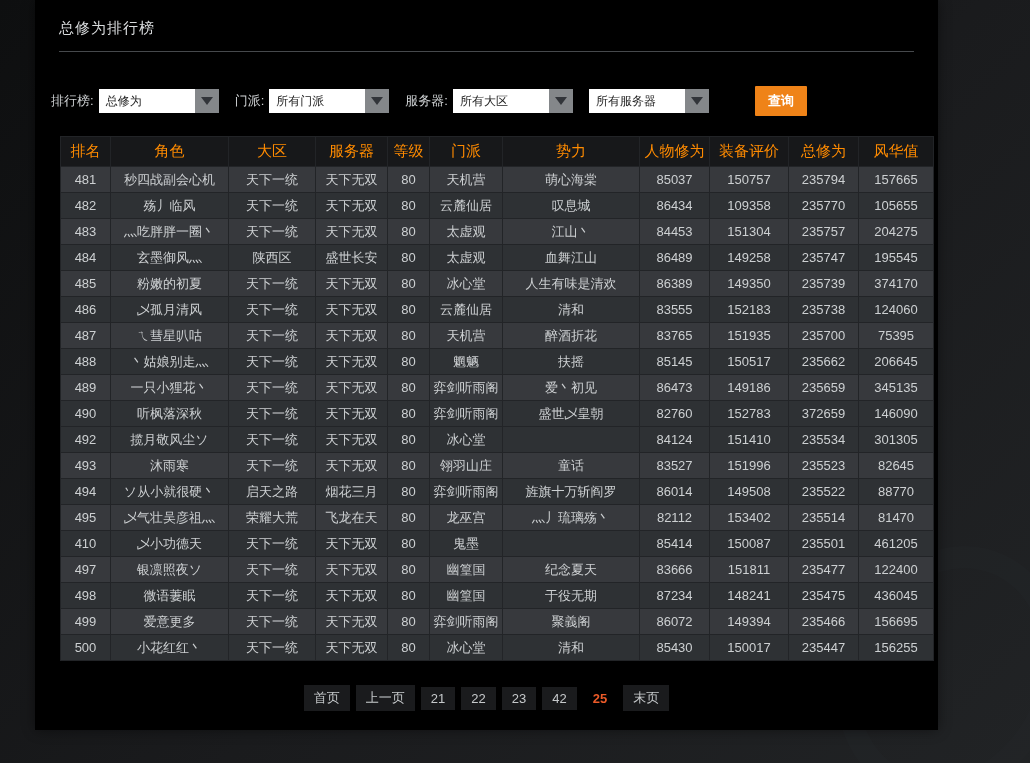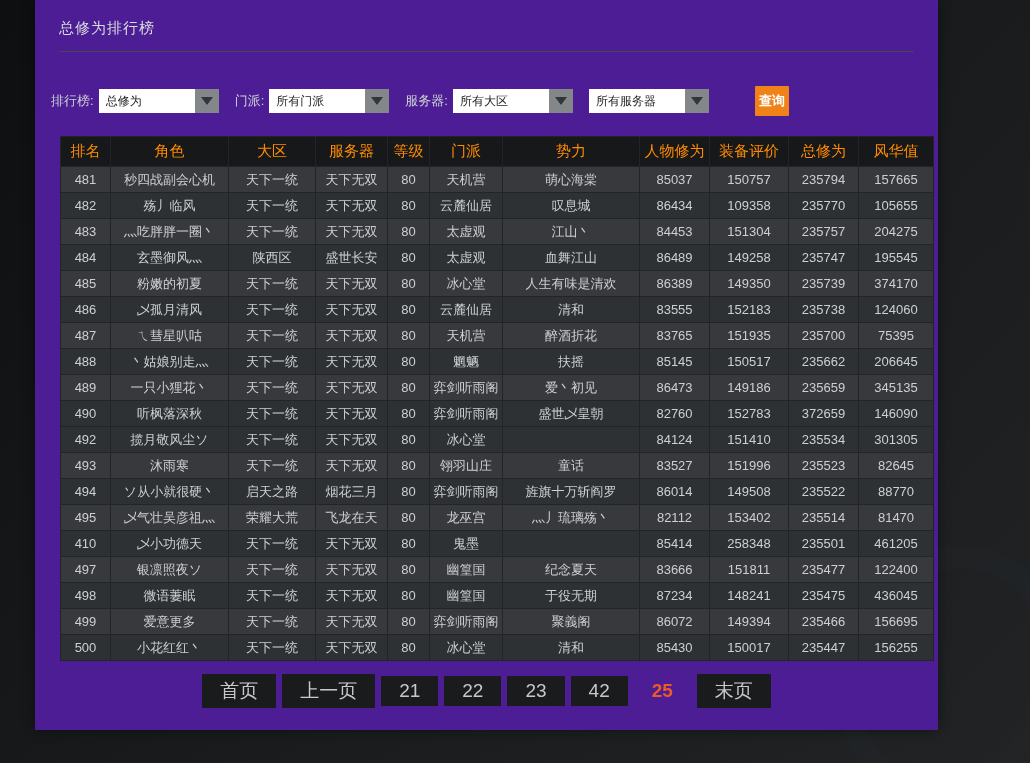--- a/index.html
+++ b/index.html
@@ -10,21 +10,21 @@
     position:relative; color:#ccc;
   }
   .bg-swirl {
     position:absolute; right:-30px; bottom:-40px; width:220px; height:260px;
     border:22px solid #24272a; border-radius:50%; opacity:.35;
     border-left-color:transparent; transform:rotate(25deg);
     pointer-events:none;
   }
   .panel {
     position:absolute; left:35px; top:0; width:903px; height:730px;
-    background:#4c1d95; box-shadow:0 0 12px rgba(0,0,0,.45);
+    background:#000000; box-shadow:0 0 12px rgba(0,0,0,.45);
   }
   .panel-title {
     padding:19px 0 0 24px; font-size:15px; color:#d9dbdd; letter-spacing:1px;
   }
   .title-divider {
     height:1px; background:#46494c; margin:13px 24px 0 24px;
   }
   .filter-bar {
     display:flex; align-items:center; margin:34px 0 0 16px; font-size:13px;
   }
@@ -38,42 +38,42 @@
   }
   .select .sel-arrow {
     width:24px; background:#84878a; display:flex; align-items:center; justify-content:center;
   }
   .select .sel-arrow span {
     width:0; height:0; border-left:6px solid transparent; border-right:6px solid transparent;
     border-top:8px solid #32353a; display:block;
   }
   .query-btn {
     background:#ef8318; color:#fff; border:none; font-size:13px; font-weight:bold;
-    padding:6px 4px; margin-left:30px; cursor:pointer; border-radius:1px;
+    padding:6px 13px; margin-left:30px; cursor:pointer; border-radius:1px;
     font-family:Liberation Sans, sans-serif;
   }
   table.rank {
     border-collapse:collapse; margin:20px 0 0 25px; table-layout:fixed;
   }
   table.rank th, table.rank td {
     border:1px solid #222427; text-align:center; overflow:hidden;
     white-space:nowrap; text-overflow:ellipsis;
   }
   table.rank th {
     background:#17181a; color:#ff8b00; font-size:15px; font-weight:normal; height:30px;
   }
   table.rank td { font-size:13px; color:#cdd0d2; height:26px; padding:0 2px; }
   table.rank tr.odd td  { background:#37393d; }
   table.rank tr.even td { background:#2e3134; }
   .pagination {
     display:flex; justify-content:center; align-items:center; margin-top:13px;
   }
   .page-btn {
-    background:#1a1b1d; color:#c6c9cb; font-size:19px; padding:4px 18px;
-    margin:0 3px; cursor:pointer; user-select:none;
+    background:#1a1b1d; color:#c6c9cb; font-size:13px; padding:4px 10px;
+    margin:11px 3px; cursor:pointer; user-select:none;
   }
   .page-btn.current {
     background:transparent; color:#eb5a28; font-weight:bold; cursor:default;
   }
 </style>
 </head>
 <body>
 
 <div class="bg-swirl"></div>
 
@@ -331,21 +331,21 @@
         </tr>
         <tr class="even">
           <td>410</td>
           <td>乄小功德天</td>
           <td>天下一统</td>
           <td>天下无双</td>
           <td>80</td>
           <td>鬼墨</td>
           <td></td>
           <td>85414</td>
-          <td>258348</td>
+          <td>150087</td>
           <td>235501</td>
           <td>461205</td>
         </tr>
         <tr class="odd">
           <td>497</td>
           <td>银凛照夜ソ</td>
           <td>天下一统</td>
           <td>天下无双</td>
           <td>80</td>
           <td>幽篁国</td>

